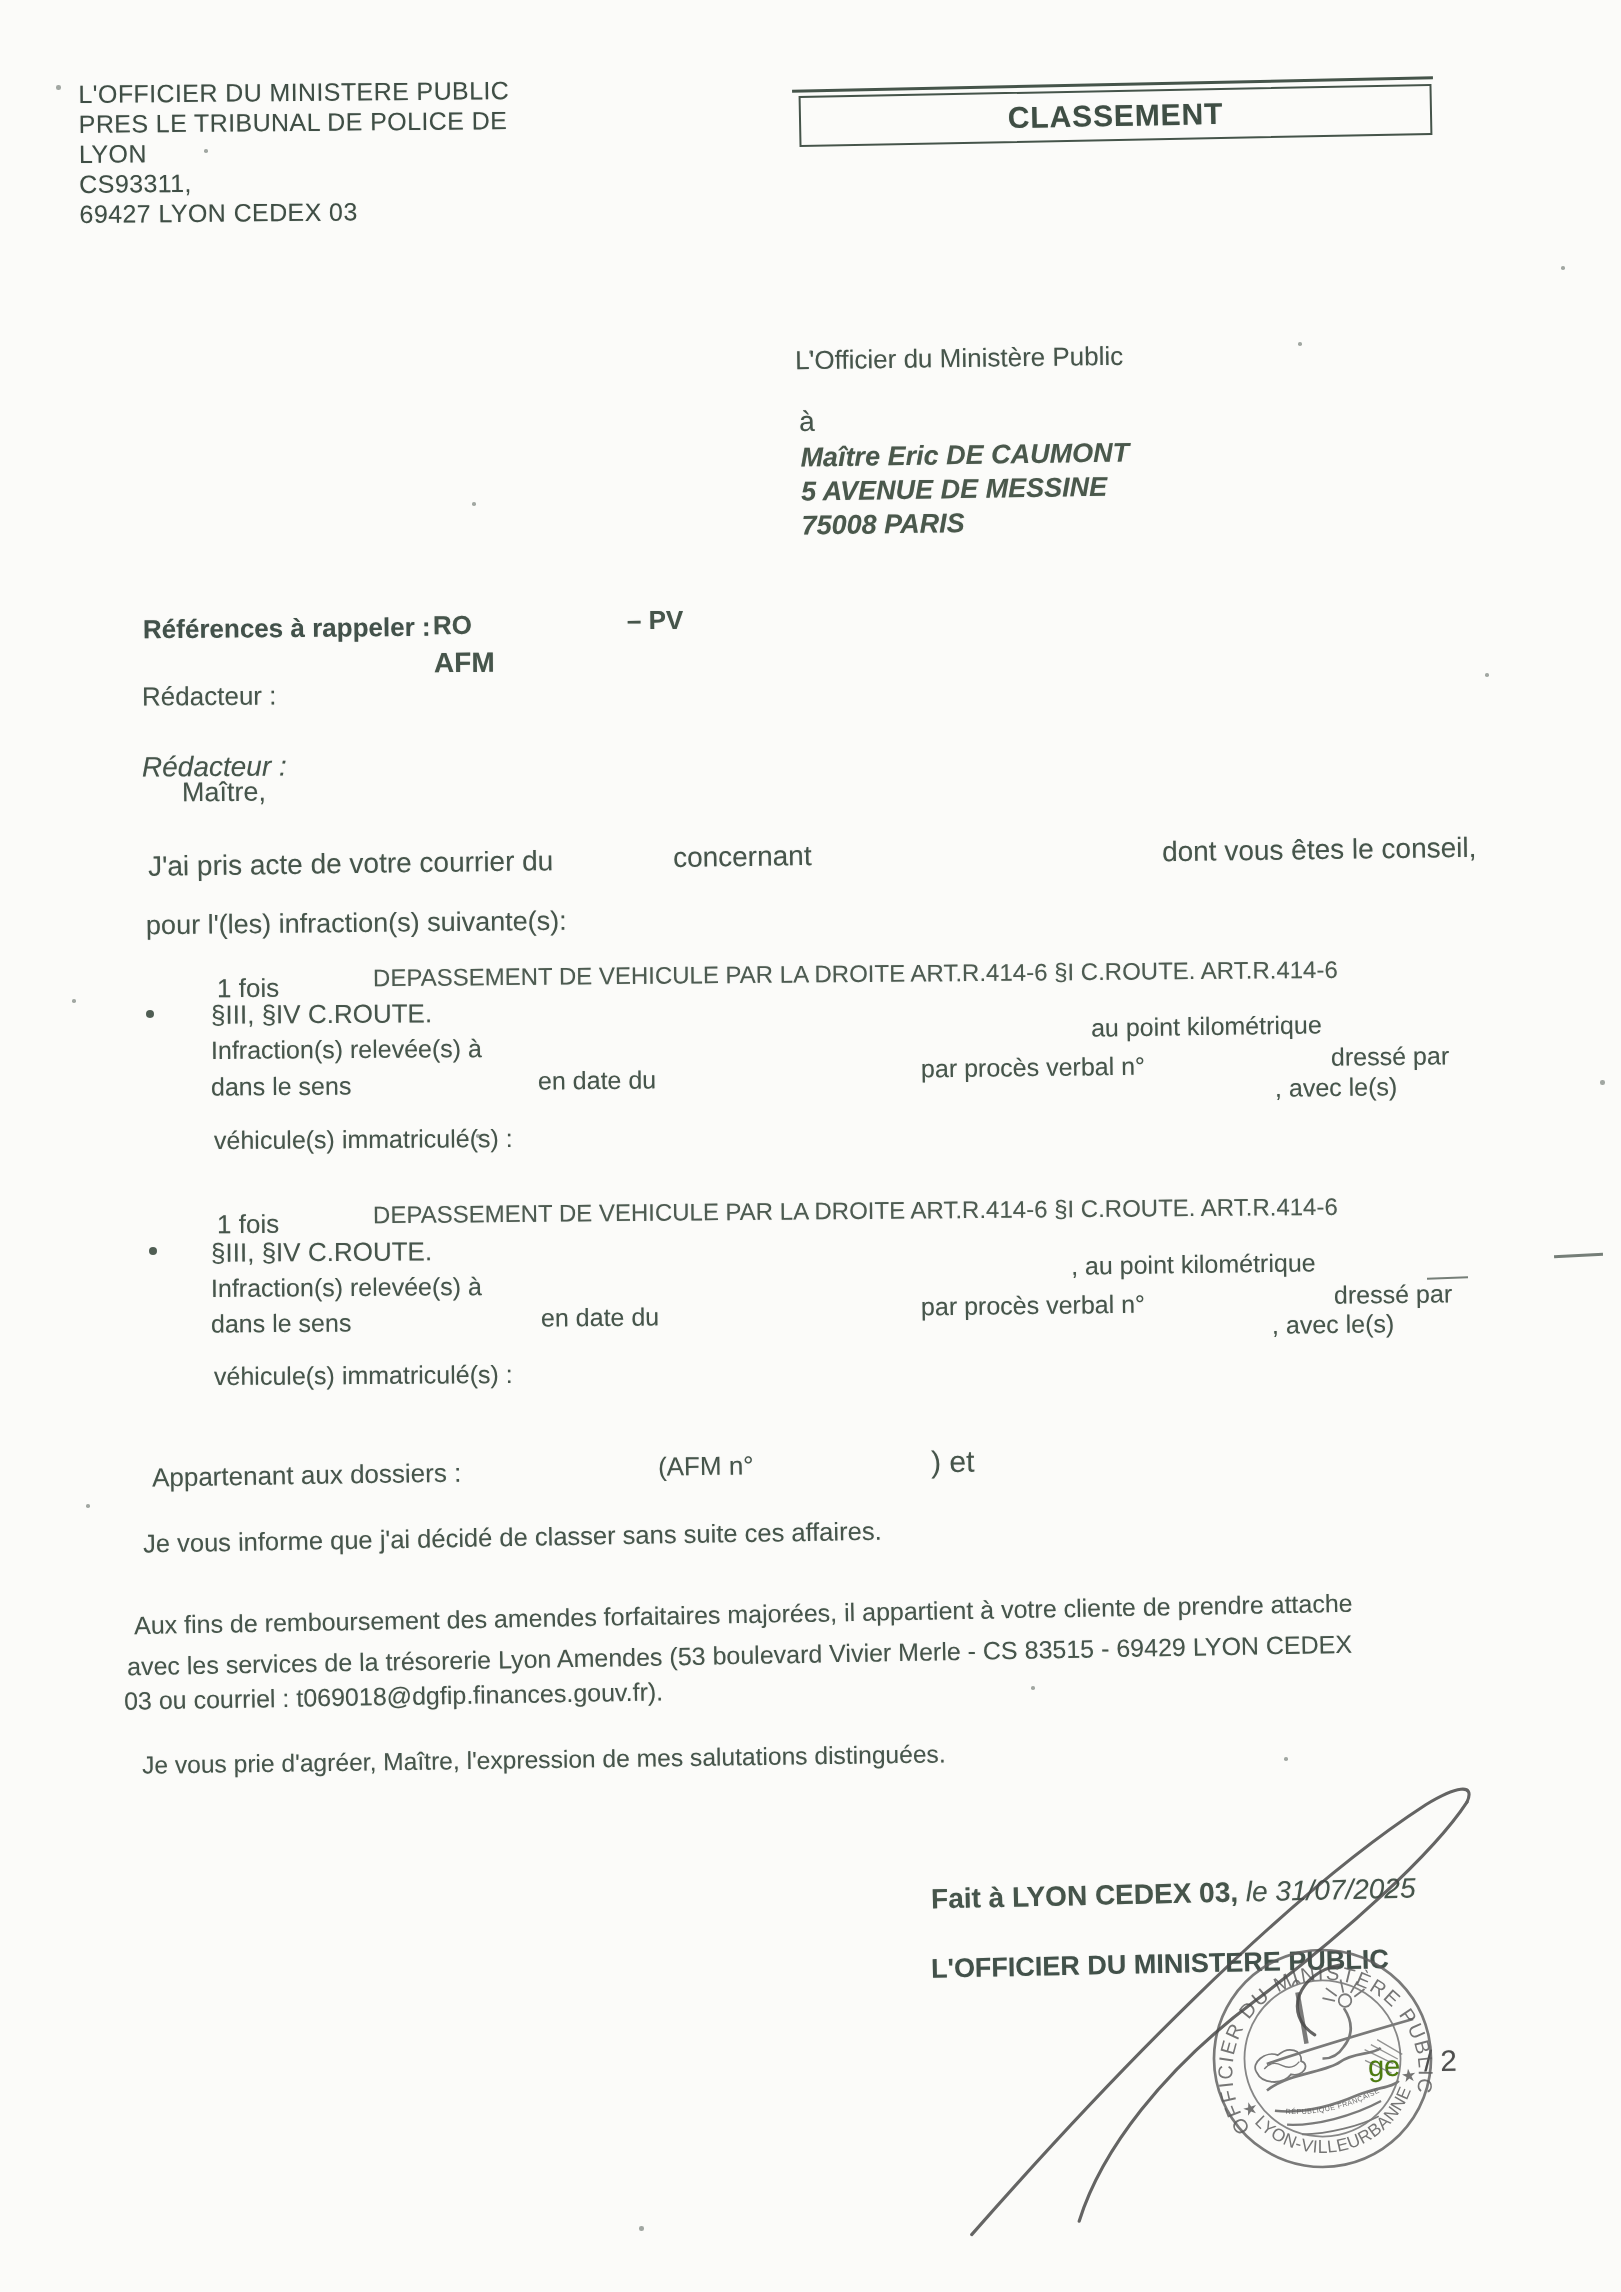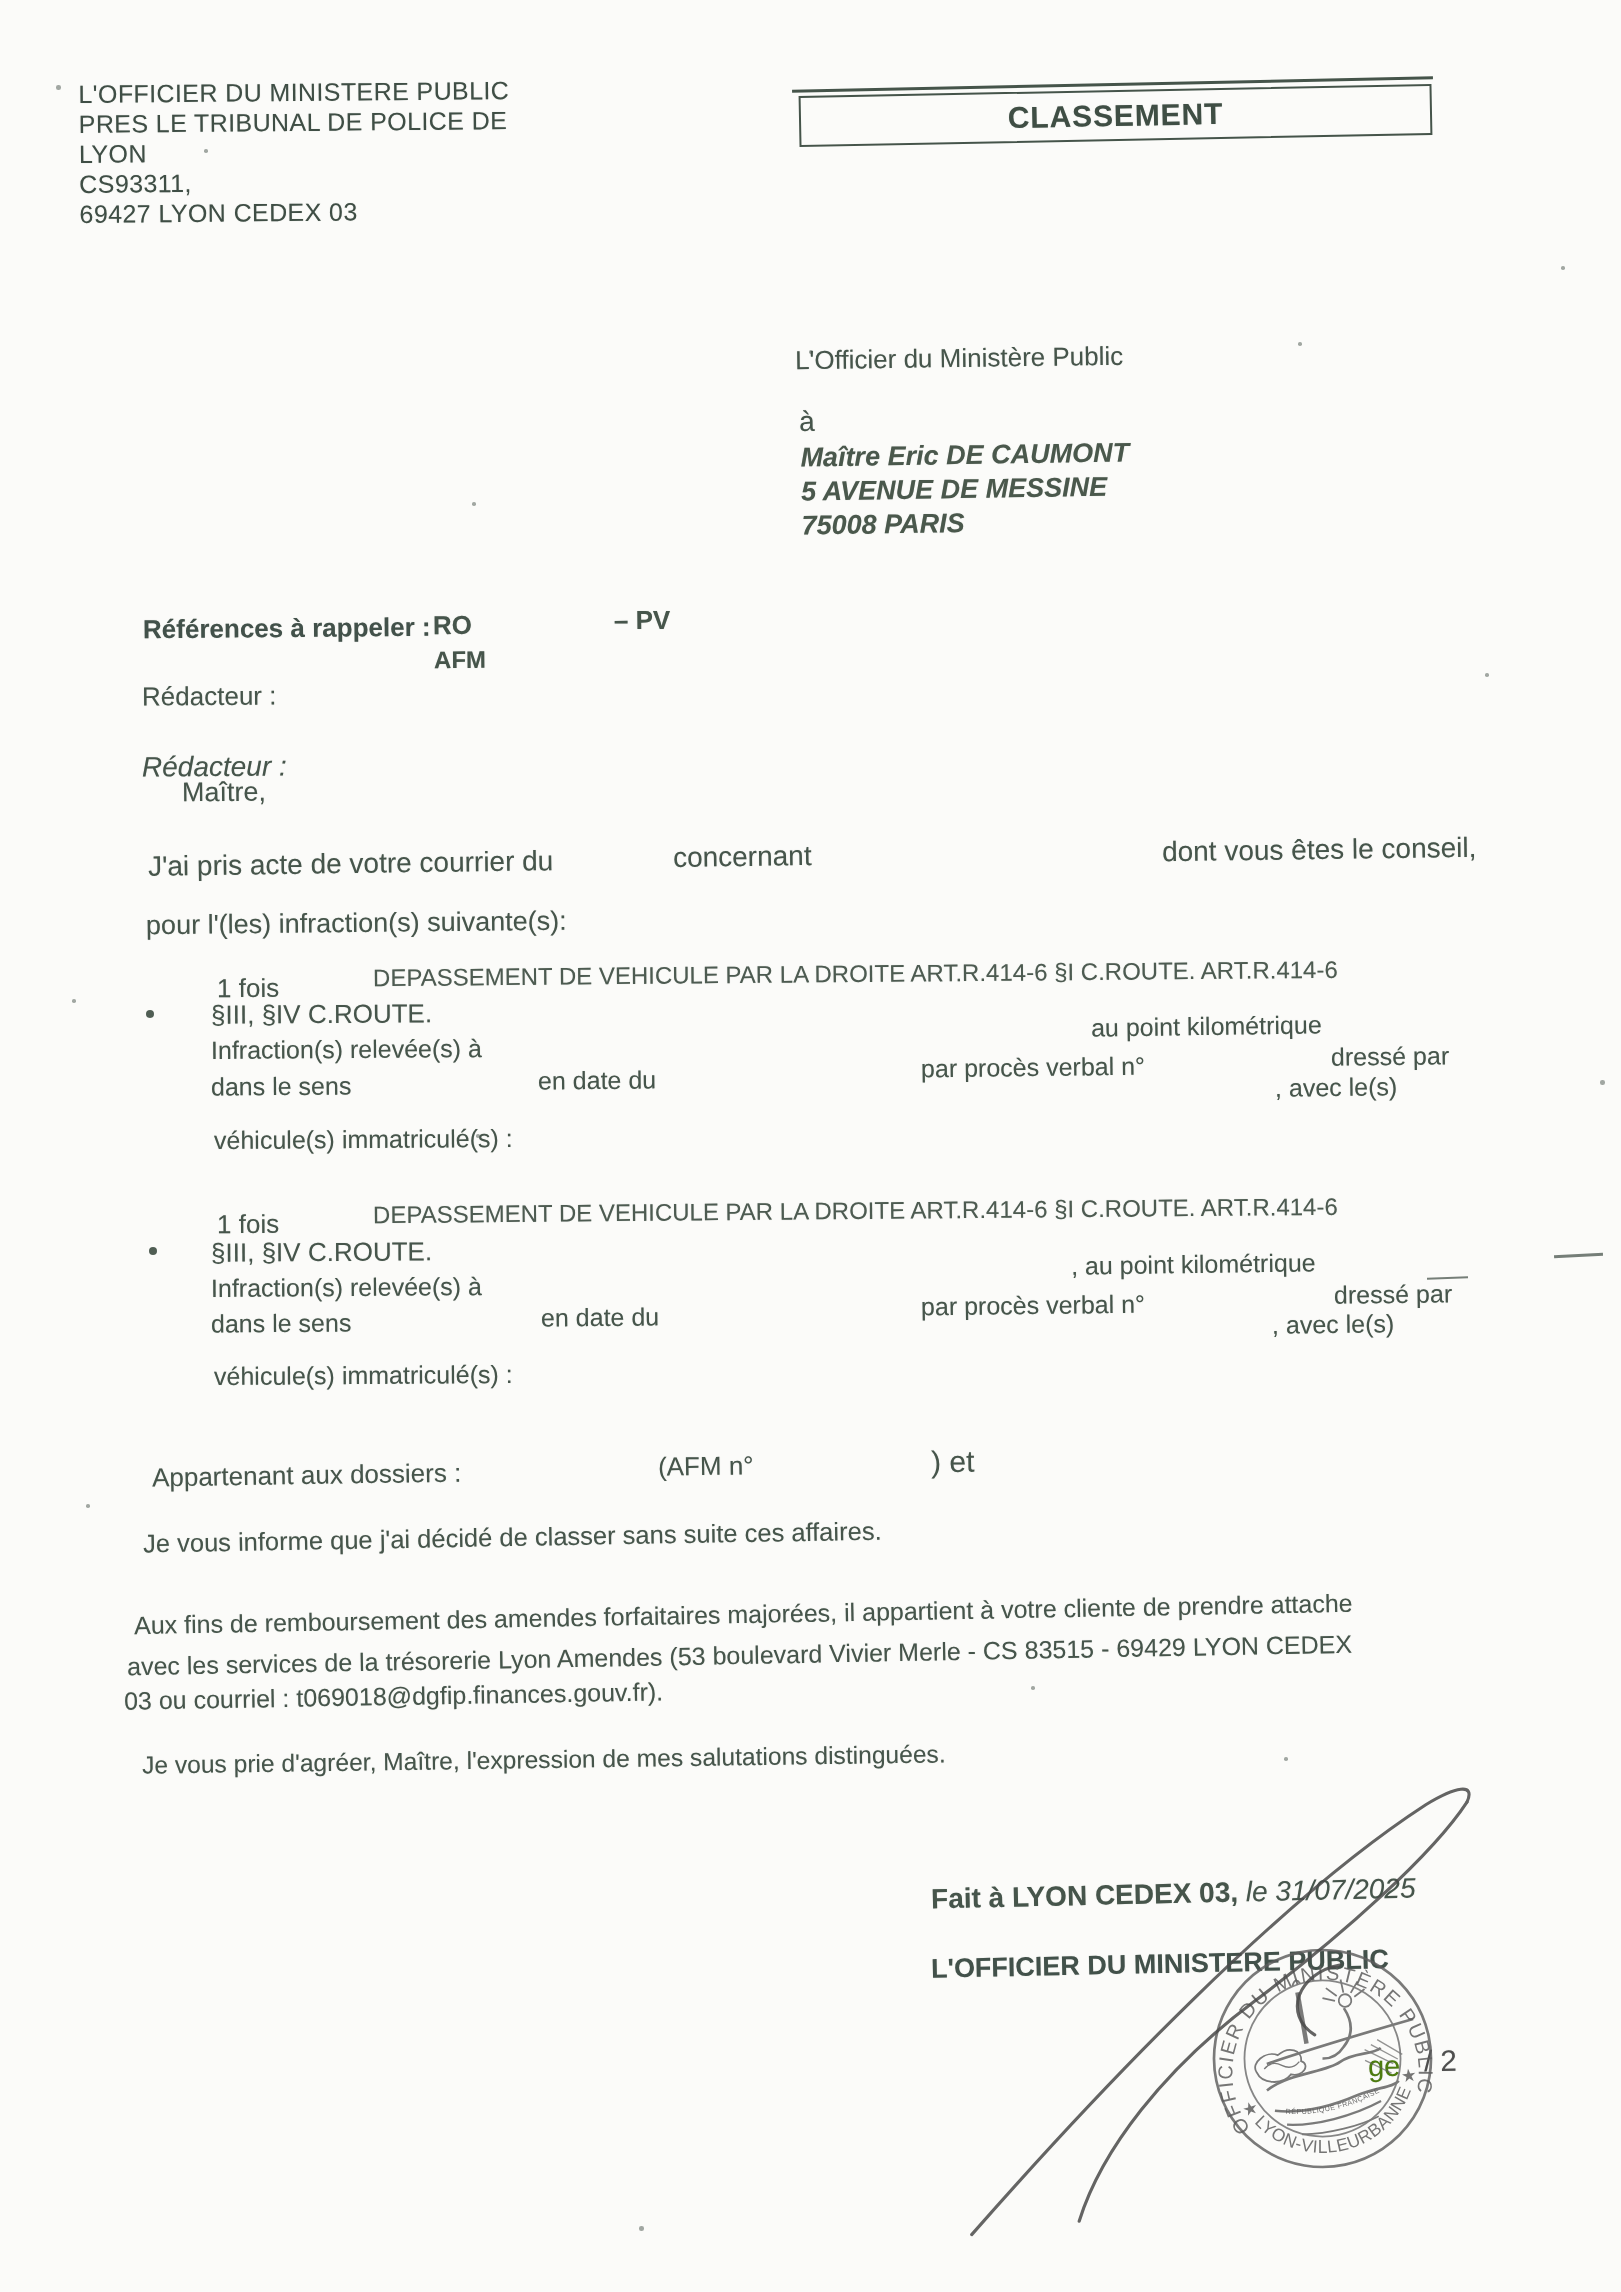--- a/index.html
+++ b/index.html
@@ -45,22 +45,22 @@
   <div class="t" style="left:795px;top:343px;font-size:26px;transform:rotate(-0.8deg);">L'Officier du Ministère Public</div>
   <div class="t" style="left:799px;top:405px;font-size:28px;transform:rotate(-0.8deg);">à</div>
   <div class="t i b" style="left:801px;top:438px;font-size:27px;line-height:34px;transform:rotate(-0.9deg);color:#4a584c;">
     <div>Maître Eric DE CAUMONT</div>
     <div>5 AVENUE DE MESSINE</div>
     <div>75008 PARIS</div>
   </div>
 
   <div class="t b" style="left:143px;top:613px;font-size:26px;transform:rotate(-0.5deg);color:#42514a;">Références à rappeler :</div>
   <div class="t b" style="left:433px;top:610px;font-size:26px;transform:rotate(-0.5deg);">RO</div>
-  <div class="t b" style="left:614px;top:605px;font-size:26px;transform:rotate(-0.6deg);">– PV</div>
-  <div class="t b" style="left:434px;top:646px;font-size:24px;transform:rotate(-0.5deg);">AFM</div>
+  <div class="t b" style="left:627px;top:605px;font-size:26px;transform:rotate(-0.6deg);">– PV</div>
+  <div class="t b" style="left:434px;top:646px;font-size:28px;transform:rotate(-0.5deg);">AFM</div>
   <div class="t" style="left:142px;top:681px;font-size:26px;transform:rotate(-0.4deg);">Rédacteur :</div>
   <div class="t" style="left:142px;top:750px;font-size:28px;transform:rotate(-0.4deg);font-style:italic;">Rédacteur :</div>
 
   <div class="t" style="left:146px;top:777px;font-size:27px;transform:rotate(-0.5deg);margin-left:36px;">Maître,</div>
   <div class="t" style="left:148px;top:847px;font-size:28px;transform:rotate(-0.8deg);">J'ai pris acte de votre courrier du</div>
   <div class="t" style="left:673px;top:840px;font-size:28px;transform:rotate(-0.8deg);">concernant</div>
   <div class="t" style="left:1162px;top:833px;font-size:28px;transform:rotate(-0.8deg);">dont vous êtes le conseil,</div>
   <div class="t" style="left:146px;top:908px;font-size:27px;transform:rotate(-0.6deg);">pour l'(les) infraction(s) suivante(s):</div>
 
   <div class="bullet" style="left:146px;top:1010px;"></div>

